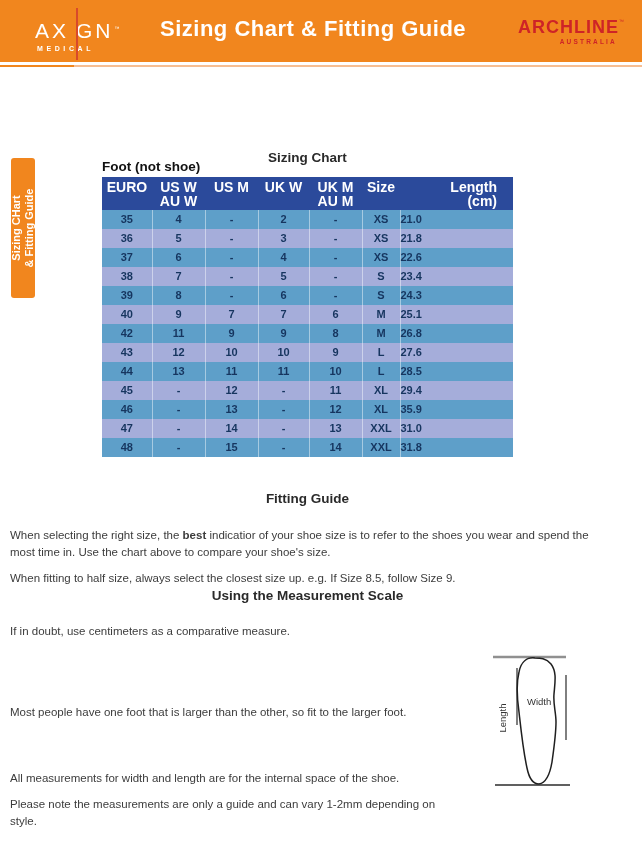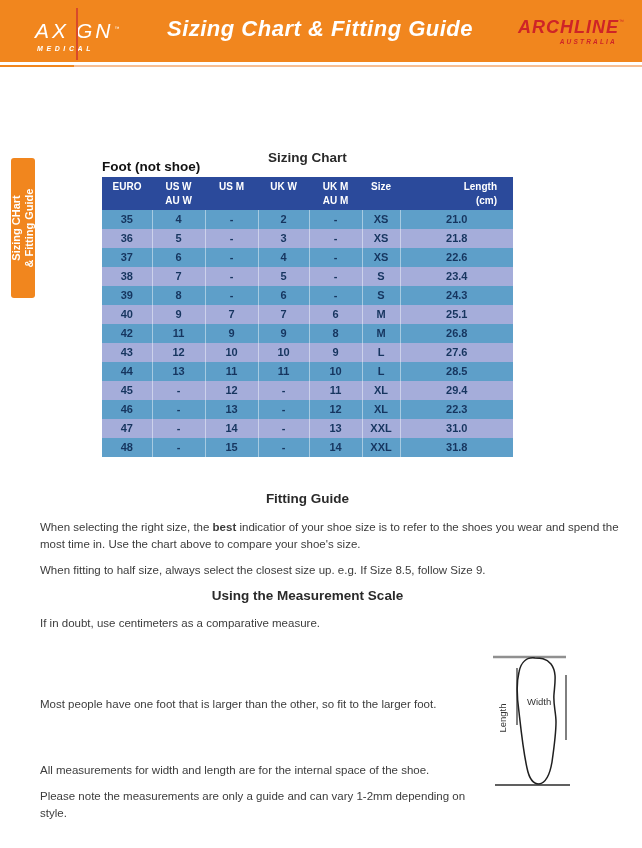--- a/index.html
+++ b/index.html
@@ -7,28 +7,28 @@
     --header-blue:#2B4A9B; --row-blue:#5E9FC9; --row-lavender:#A5ADDA;
     --cell-text-navy:#16355F; --logo-red:#CE2427;
     --heading-text:#2A2A2A; --body-text:#3C3C3C;
   }
   *{margin:0;padding:0;box-sizing:border-box;}
   html,body{background:#fff;}
   body{font-family:"Liberation Sans",sans-serif;}
   .page{position:relative;width:642px;height:848px;background:#fff;overflow:hidden;}
 
   
-  .header{position:absolute;left:0;top:0;width:642px;height:62px;background:var(--orange);font-style:italic;}
+  .header{position:absolute;left:0;top:0;width:642px;height:62px;background:var(--orange);}
   .axign{position:absolute;left:35px;top:12px;width:95px;height:46px;color:#fff;}
   .axign-word{position:absolute;left:0;top:8px;font-size:21px;font-weight:400;letter-spacing:3px;line-height:21px;display:flex;}
   .axign-gap{display:inline-block;width:7px;}
   .axign-tm{font-size:5px;letter-spacing:0;margin-left:1px;margin-top:-2px;}
   .axign-sub{position:absolute;left:2px;top:33px;font-size:7px;font-weight:700;letter-spacing:3.6px;}
   .axign-line{position:absolute;left:41px;top:-4px;width:2px;height:52px;background:#D84A2B;z-index:2;}
-  .page-title{position:absolute;left:160px;top:16px;width:320px;text-align:center;
+  .page-title{position:absolute;left:160px;top:16px;width:320px;
     color:#fff;font-size:22px;font-weight:700;letter-spacing:.5px;}
   .archline{position:absolute;right:18px;top:18px;width:130px;text-align:right;color:var(--logo-red);}
   .arch-word{font-size:18px;font-weight:700;letter-spacing:1px;line-height:18px;margin-top:31px;}
   .arch-tm{font-size:5px;vertical-align:top;}
   .arch-sub{font-size:6.5px;font-weight:700;letter-spacing:2.2px;margin-top:1px;margin-right:7px;}
   .header-divider{position:absolute;left:0;top:65px;width:642px;height:2px;display:flex;}
   .header-divider .seg1{width:74px;height:2px;background:var(--orange);}
   .header-divider .seg2{flex:1;height:2px;background:var(--divider-light);}
 
   
@@ -36,34 +36,34 @@
   .side-tab-text{position:absolute;left:50%;top:50%;width:140px;height:26px;
     transform:translate(-50%,-50%) rotate(-90deg);text-align:center;
     color:#fff;font-size:11px;font-weight:700;line-height:13px;white-space:nowrap;}
 
   
   .chart-title{position:absolute;left:102px;top:150px;width:411px;text-align:center;
     font-size:13.5px;font-weight:700;color:var(--heading-text);}
   .foot-note{position:absolute;left:102px;top:159px;width:411px;text-align:left;
     font-size:13.5px;font-weight:700;color:#111;}
   table.sizing{position:absolute;left:102px;top:177px;width:411px;border-collapse:collapse;table-layout:fixed;}
-  table.sizing th{background:var(--header-blue);color:#fff;font-size:10px;font-weight:700;
+  table.sizing th{background:var(--header-blue);color:#fff;font-size:14px;font-weight:700;
     height:33px;vertical-align:top;padding-top:3px;line-height:14px;text-align:center;}
   table.sizing th:last-child{text-align:right;padding-right:16px;}
   table.sizing td{height:19px;line-height:19px;text-align:center;
     font-size:11px;font-weight:700;color:var(--cell-text-navy);
     border-right:1px solid rgba(255,255,255,.45);}
-  table.sizing td:last-child{text-align:center;border-right:none;}
+  table.sizing td:last-child{text-align:left;border-right:none;}
   table.sizing tbody tr:nth-child(odd){background:var(--row-blue);}
   table.sizing tbody tr:nth-child(even){background:var(--row-lavender);}
 
   
   .h-center{position:absolute;left:0;width:615px;text-align:center;
     font-size:13.5px;font-weight:700;color:var(--heading-text);}
-  .para{position:absolute;left:40px;font-size:11.5px;line-height:17px;color:var(--body-text);}
+  .para{position:absolute;left:10px;font-size:11.5px;line-height:17px;color:var(--body-text);margin-top:8px;}
 
   
   .foot-diagram{position:absolute;left:483px;top:646px;width:100px;height:150px;}
 </style>
 </head>
 <body>
 
 <div class="page">
 
   <div class="header">
@@ -228,21 +228,21 @@
           <td>XL</td>
           <td>29.4</td>
         </tr>
         <tr>
           <td>46</td>
           <td>-</td>
           <td>13</td>
           <td>-</td>
           <td>12</td>
           <td>XL</td>
-          <td>22.3</td>
+          <td>35.9</td>
         </tr>
         <tr>
           <td>47</td>
           <td>-</td>
           <td>14</td>
           <td>-</td>
           <td>13</td>
           <td>XXL</td>
           <td>31.0</td>
         </tr>

